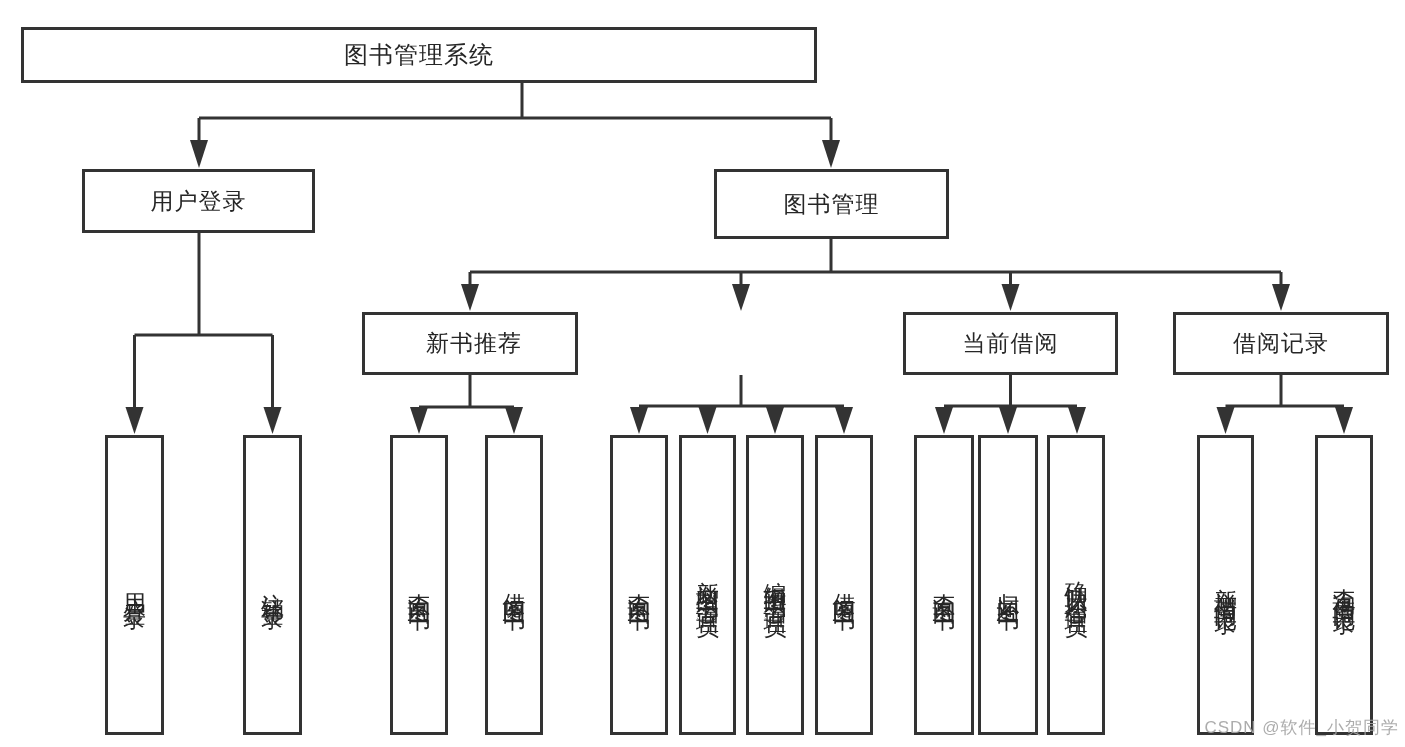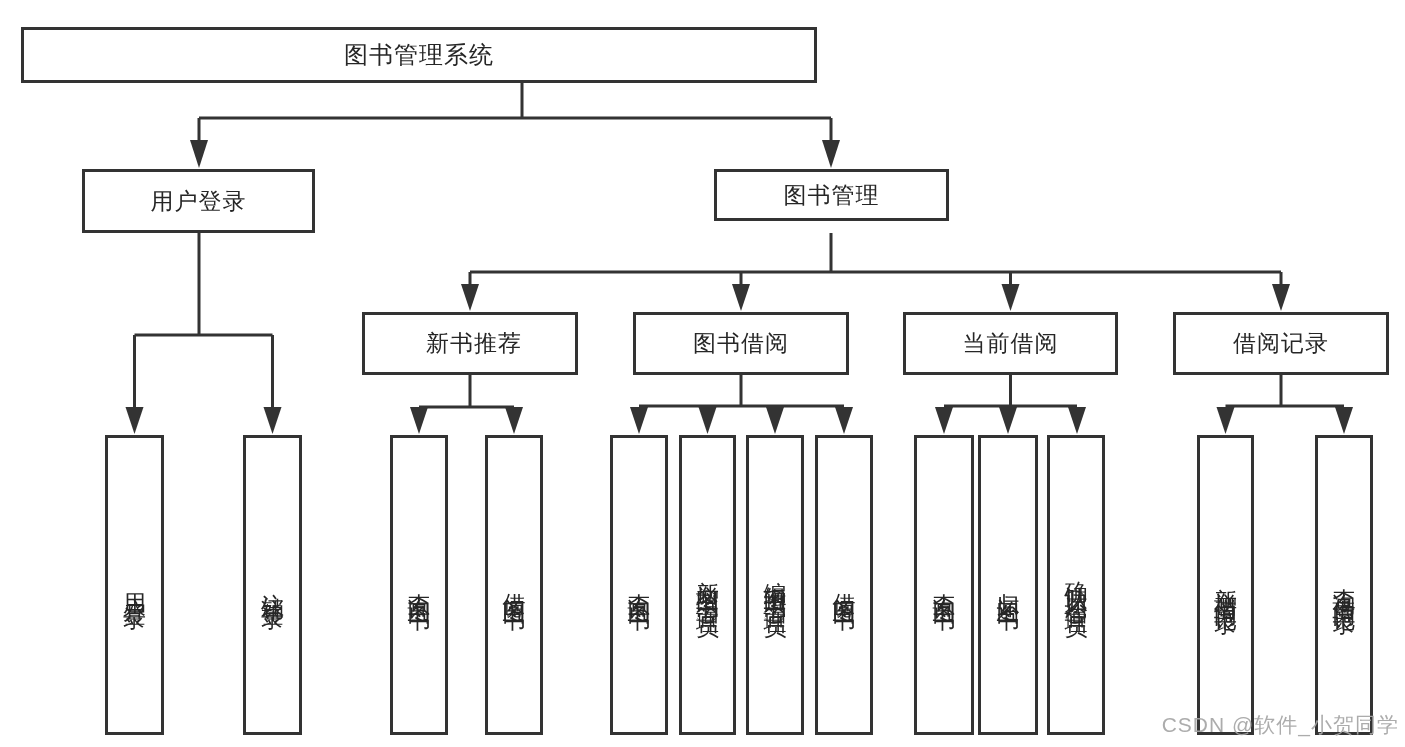--- a/index.html
+++ b/index.html
@@ -40,21 +40,21 @@
     text-orientation: mixed;
     font-size: 23px;
     letter-spacing: 5px;
     line-height: 1;
     white-space: nowrap;
   }
   .watermark {
     position: absolute;
     right: 6px;
     bottom: 8px;
-    font-size: 21px;
+    font-size: 17px;
     letter-spacing: 1px;
     color: rgba(165,165,165,0.92);
     z-index: 3;
     white-space: nowrap;
   }
 </style>
 </head>
 <body>
 
 <div class="stage">
@@ -92,29 +92,26 @@
     </g>
   </svg>
 
   <div class="node h root" style="left:21px; top:27px; width:796px; height:56px;">
     <span>图书管理系统</span>
   </div>
 
   <div class="node h" style="left:82px; top:169px; width:233px; height:64px;">
     <span>用户登录</span>
   </div>
-  <div class="node h" style="left:714px; top:169px; width:235px; height:52px;">
+  <div class="node h" style="left:714px; top:169px; width:235px; height:70px;">
     <span>图书管理</span>
   </div>
 
   <div class="node h" style="left:362px; top:312px; width:216px; height:63px;padding-left:8px;">
     <span>新书推荐</span>
-  </div>
-  <div class="node h" style="left:633px; top:312px; width:216px; height:63px;">
-    <span>图书借阅</span>
   </div>
   <div class="node h" style="left:1173px; top:312px; width:216px; height:63px;">
     <span>借阅记录</span>
   </div>
   <div class="node h" style="left:903px; top:312px; width:215px; height:63px;">
     <span>当前借阅</span>
   </div>
 
   <div class="node v" style="left:105px; top:435px; width:59px; height:300px;">
     <span>用户登录</span>

